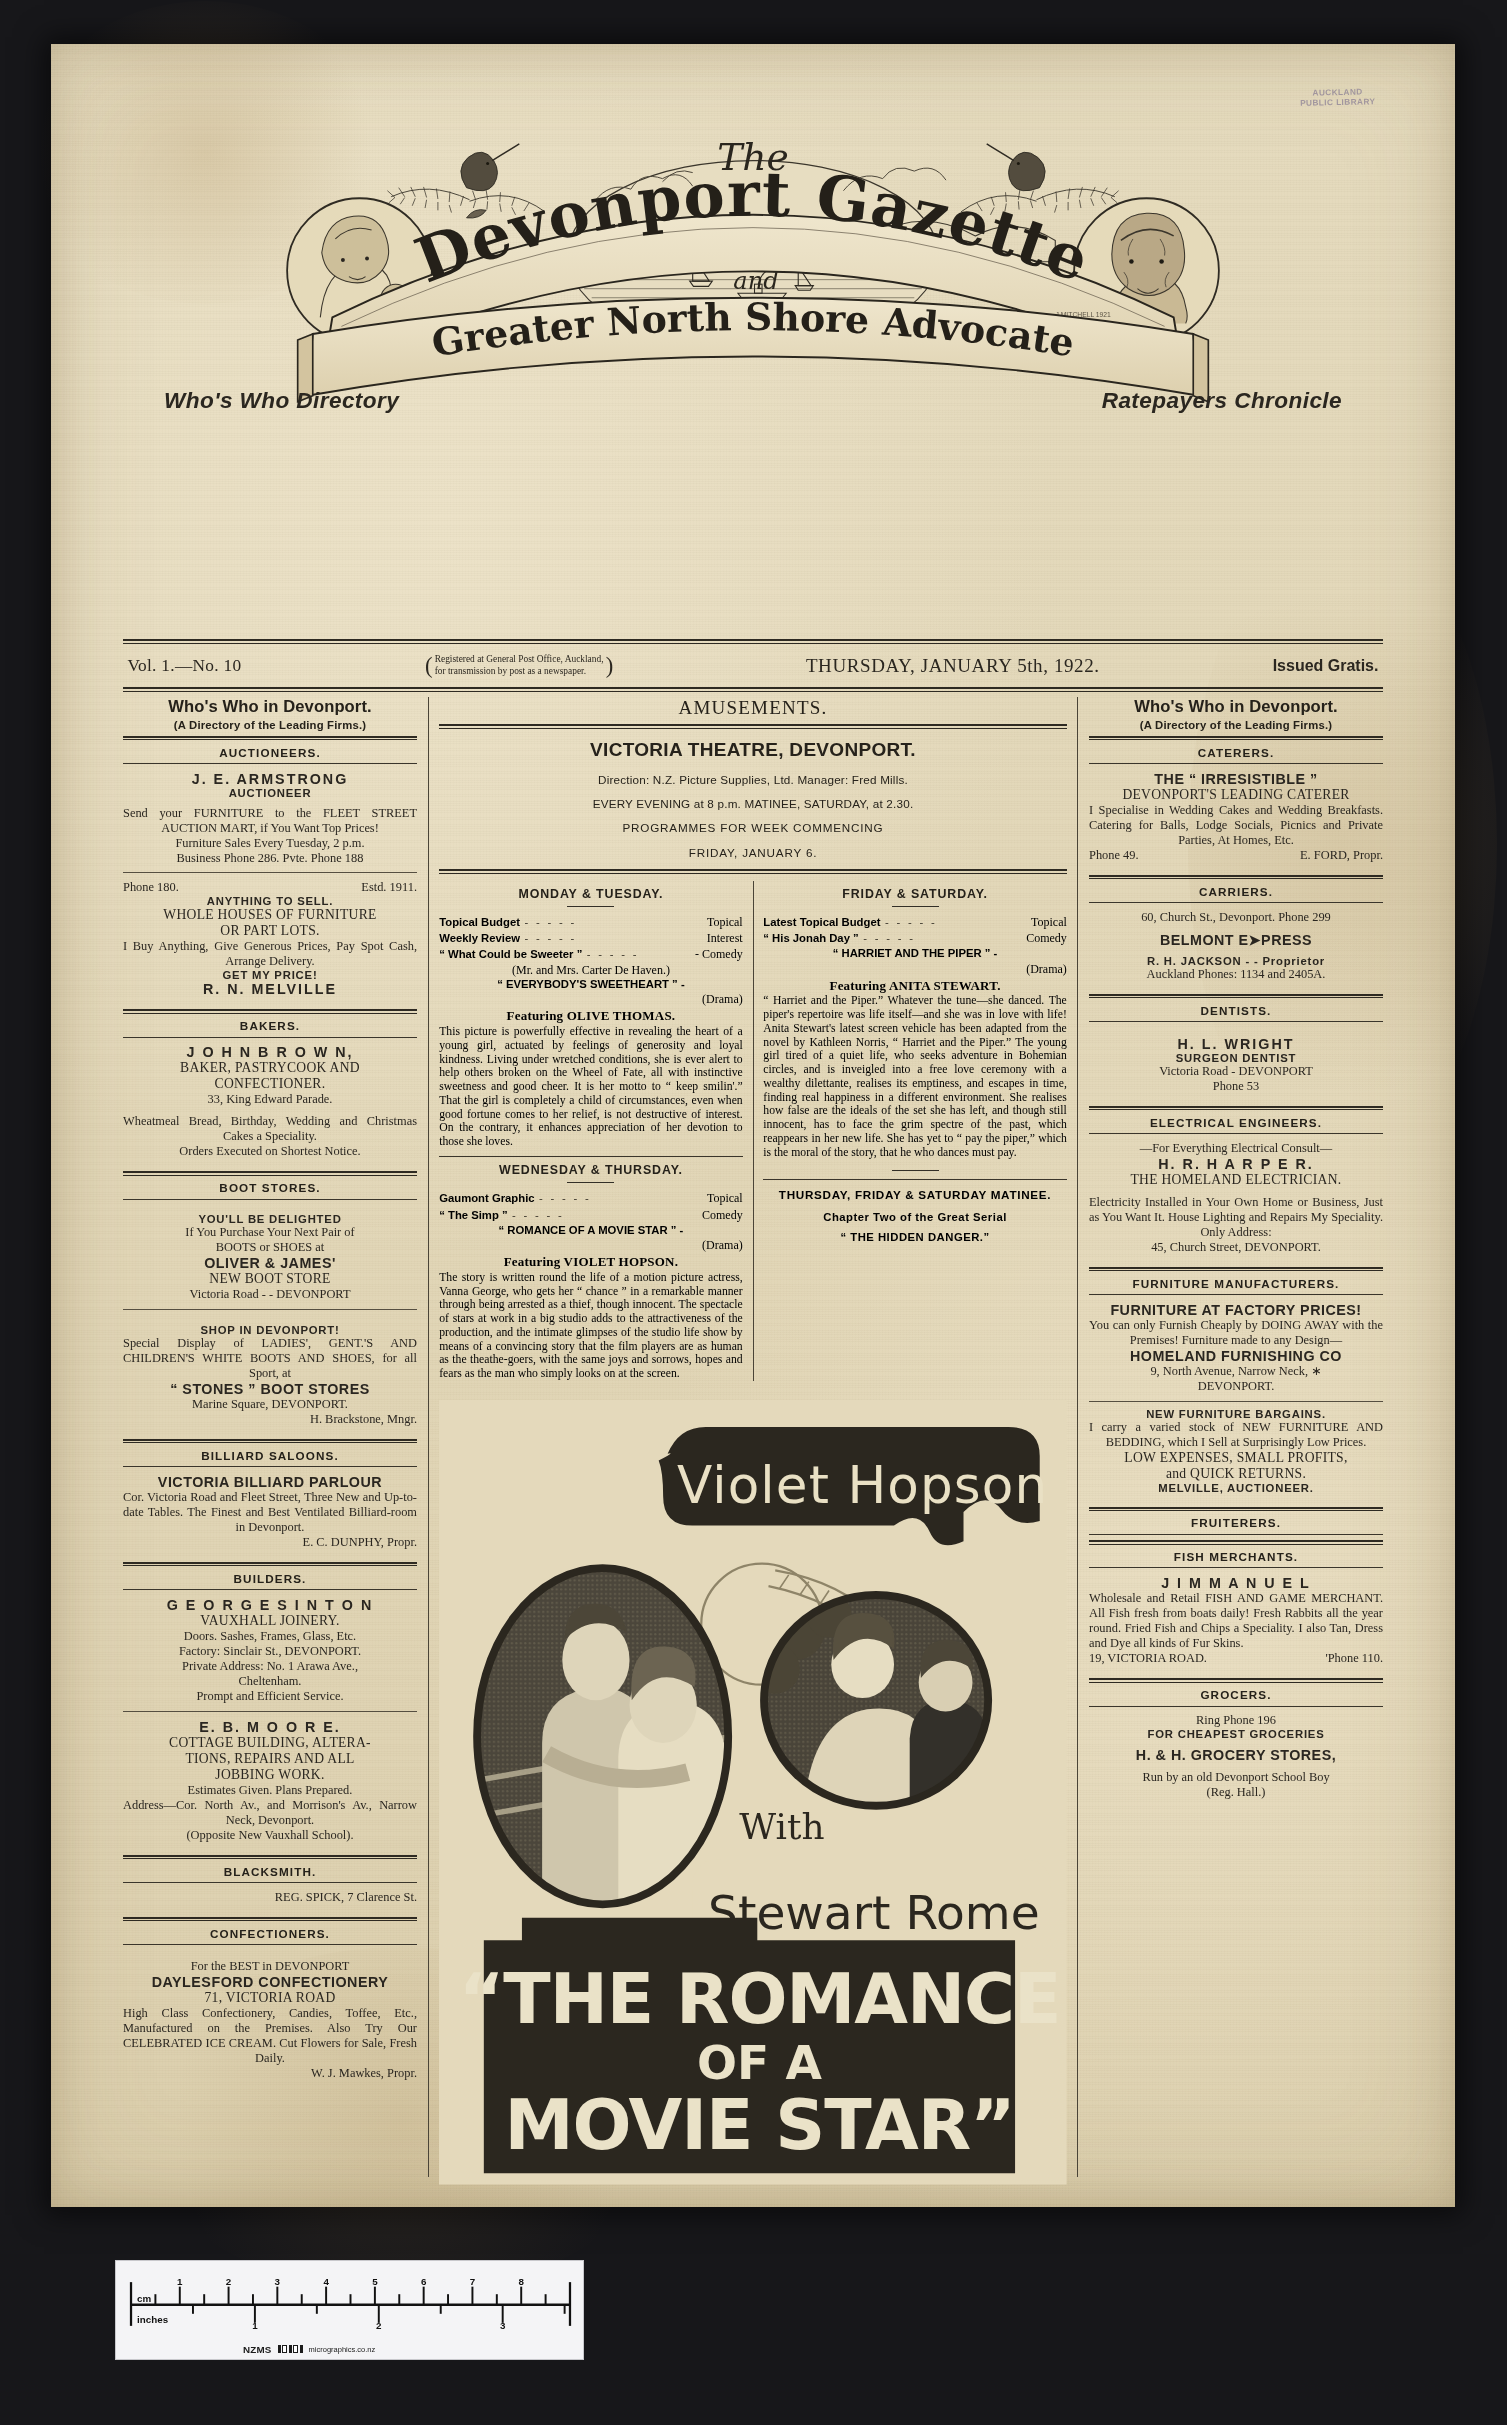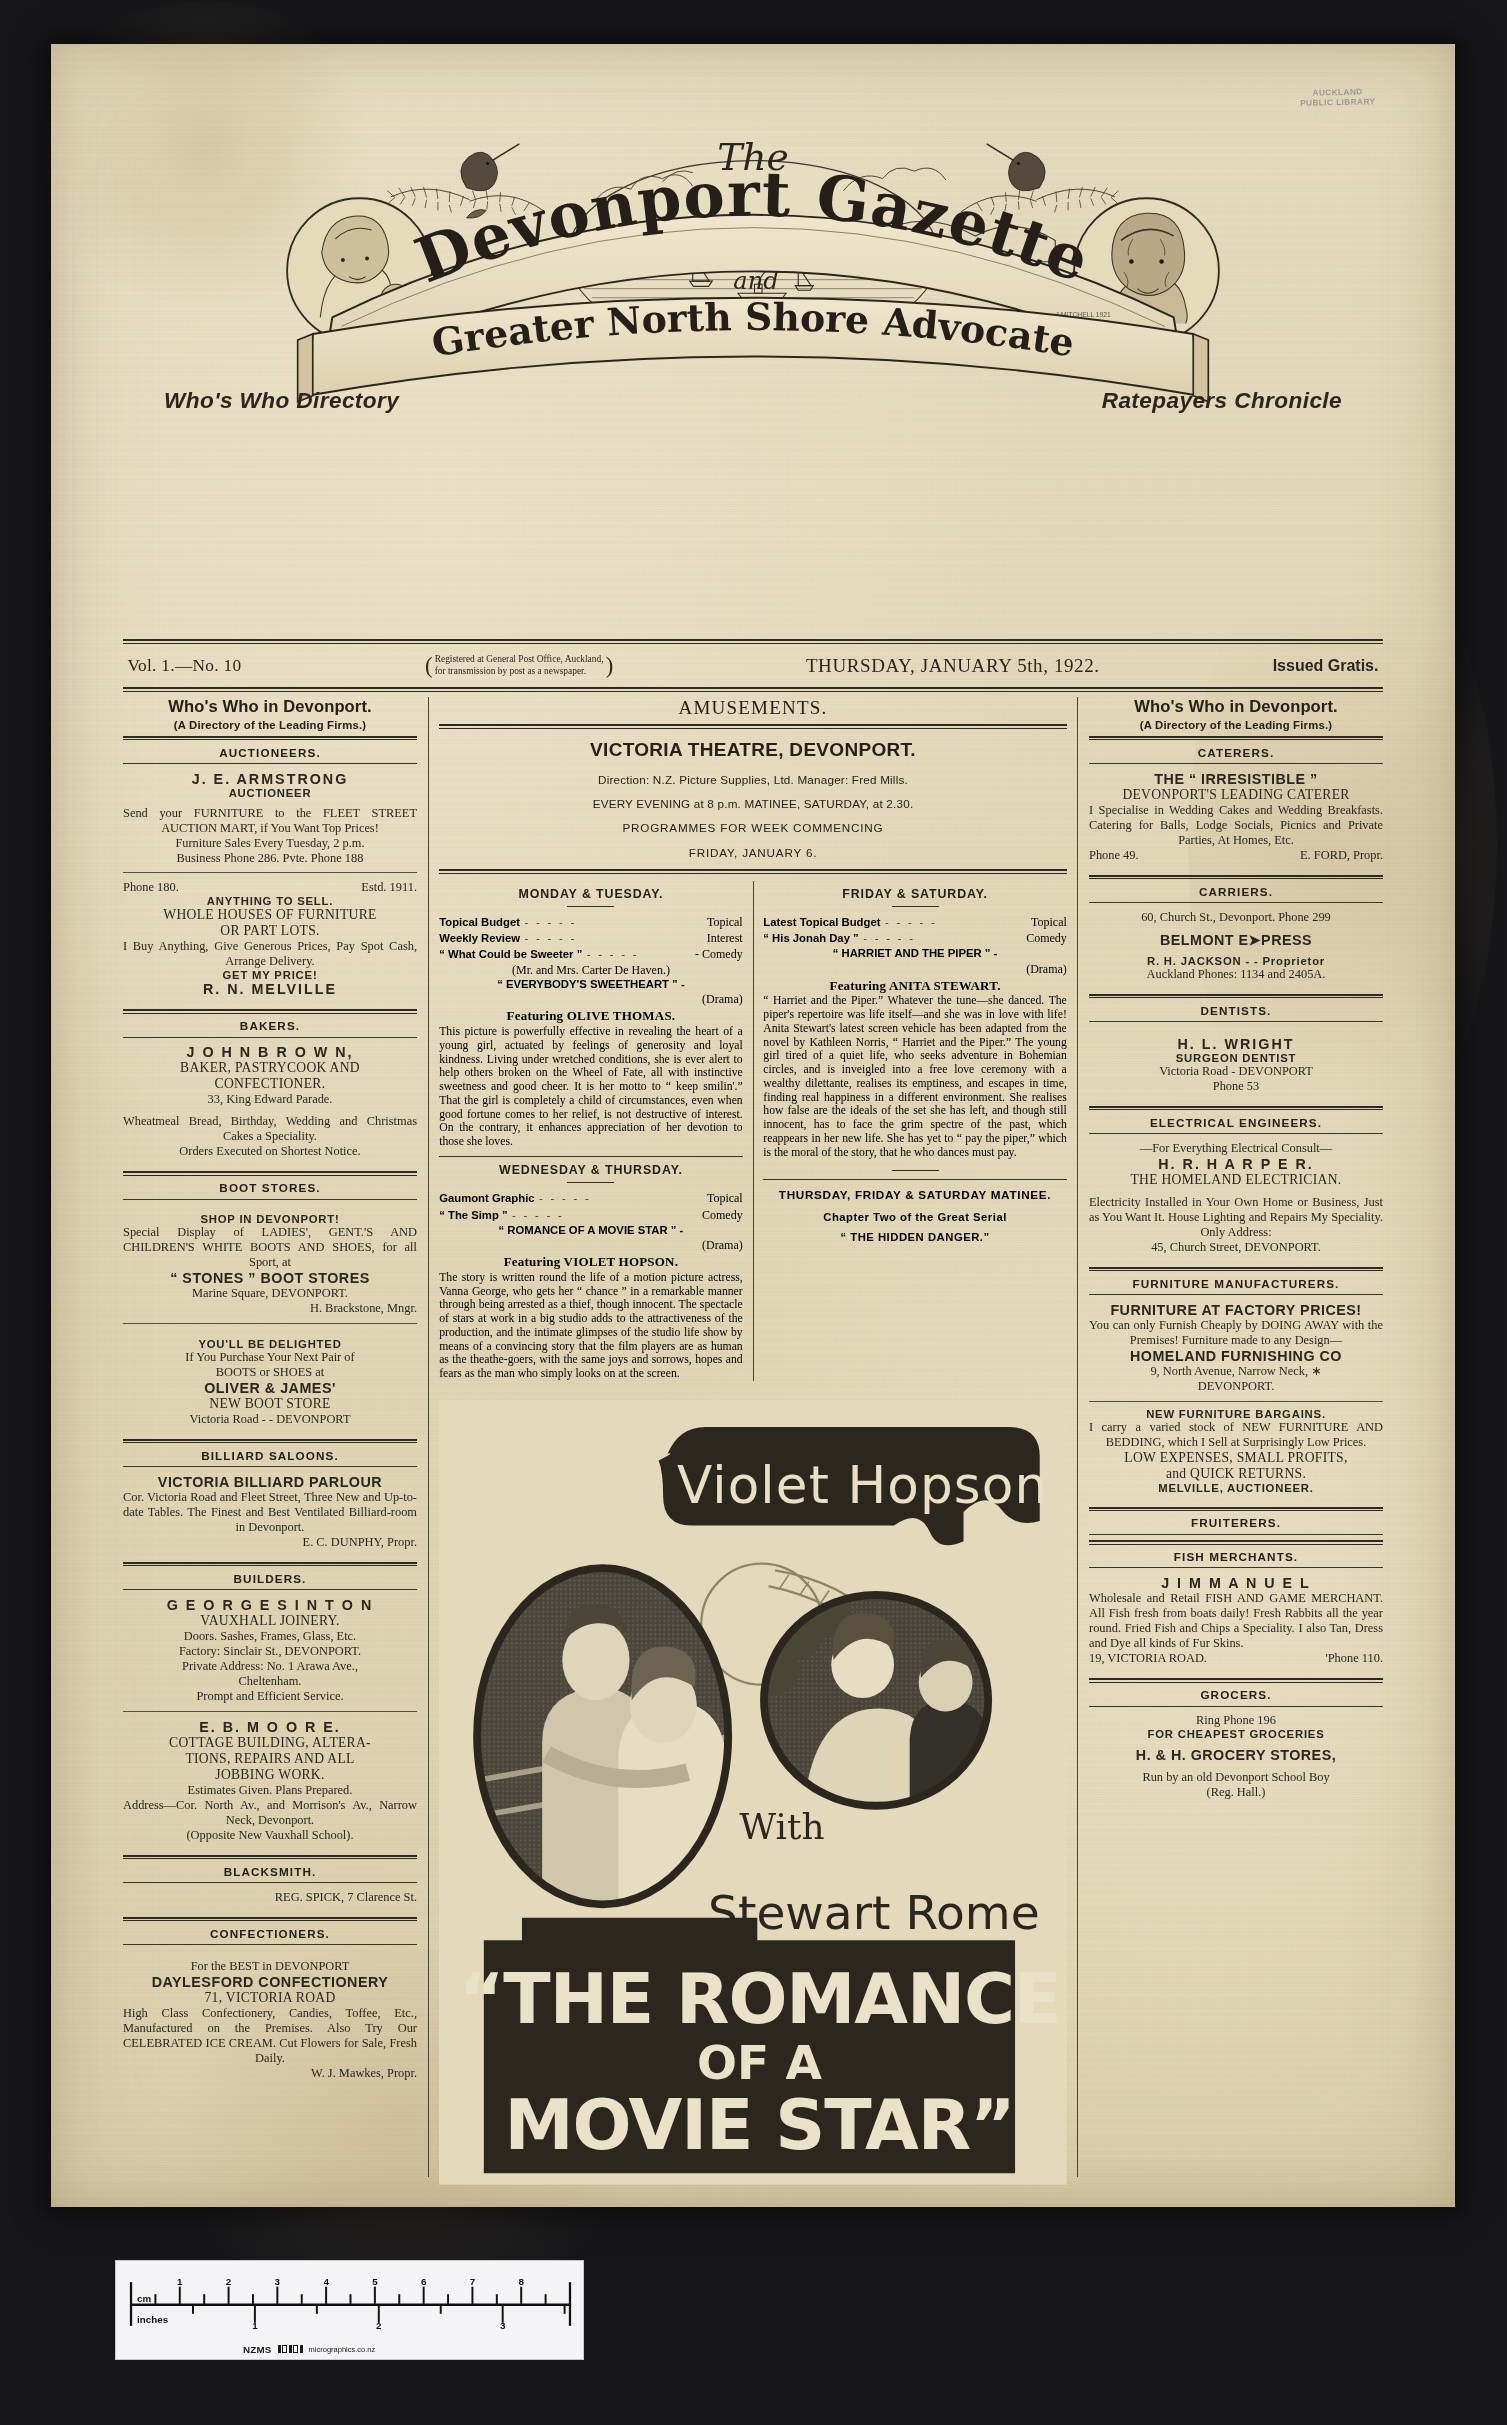--- a/index.html
+++ b/index.html
@@ -595,34 +595,34 @@
             <p class="bd c">33,  King  Edward  Parade.</p>
             <div class="blank"></div>
             <p class="bd sp">Wheatmeal Bread, Birthday, Wedding and Christmas Cakes a Speciality.</p>
             <p class="bd c">Orders Executed on Shortest Notice.</p>
           </div>
           <div class="cat-rule"></div>
           <div class="cat-title">BOOT STORES.</div>
           <div class="cat-underline"></div>
           <div class="ad">
             <div class="blank"></div>
-            <p class="sn">SHOP  IN  DEVONPORT!</p>
-            <p class="bd sp">Special Display of LADIES', GENT.'S AND CHILDREN'S WHITE BOOTS AND SHOES, for all Sport, at</p>
-            <p class="n1b">“ STONES ”  BOOT  STORES</p>
-            <p class="bd c">Marine  Square,  DEVONPORT.</p>
-            <p class="bd r">H. Brackstone, Mngr.</p>
-          </div>
-          <div class="ad">
-            <div class="blank"></div>
             <p class="sn">YOU'LL  BE  DELIGHTED</p>
             <p class="bd c">If You Purchase Your Next Pair of</p>
             <p class="bd c">BOOTS  or  SHOES  at</p>
             <p class="n1b">OLIVER  &amp;  JAMES'</p>
             <p class="n2">NEW  BOOT  STORE</p>
             <p class="bd c">Victoria Road  -  -  DEVONPORT</p>
+          </div>
+          <div class="ad">
+            <div class="blank"></div>
+            <p class="sn">SHOP  IN  DEVONPORT!</p>
+            <p class="bd sp">Special Display of LADIES', GENT.'S AND CHILDREN'S WHITE BOOTS AND SHOES, for all Sport, at</p>
+            <p class="n1b">“ STONES ”  BOOT  STORES</p>
+            <p class="bd c">Marine  Square,  DEVONPORT.</p>
+            <p class="bd r">H. Brackstone, Mngr.</p>
           </div>
           <div class="cat-rule"></div>
           <div class="cat-title">BILLIARD SALOONS.</div>
           <div class="cat-underline"></div>
           <div class="ad">
             <p class="n1b">VICTORIA  BILLIARD  PARLOUR</p>
             <p class="bd sp">Cor. Victoria Road and Fleet Street, Three New and Up-to-date Tables. The Finest and Best Ventilated Billiard-room in Devonport.</p>
             <p class="bd r">E. C. DUNPHY, Propr.</p>
           </div>
           <div class="cat-rule"></div>

